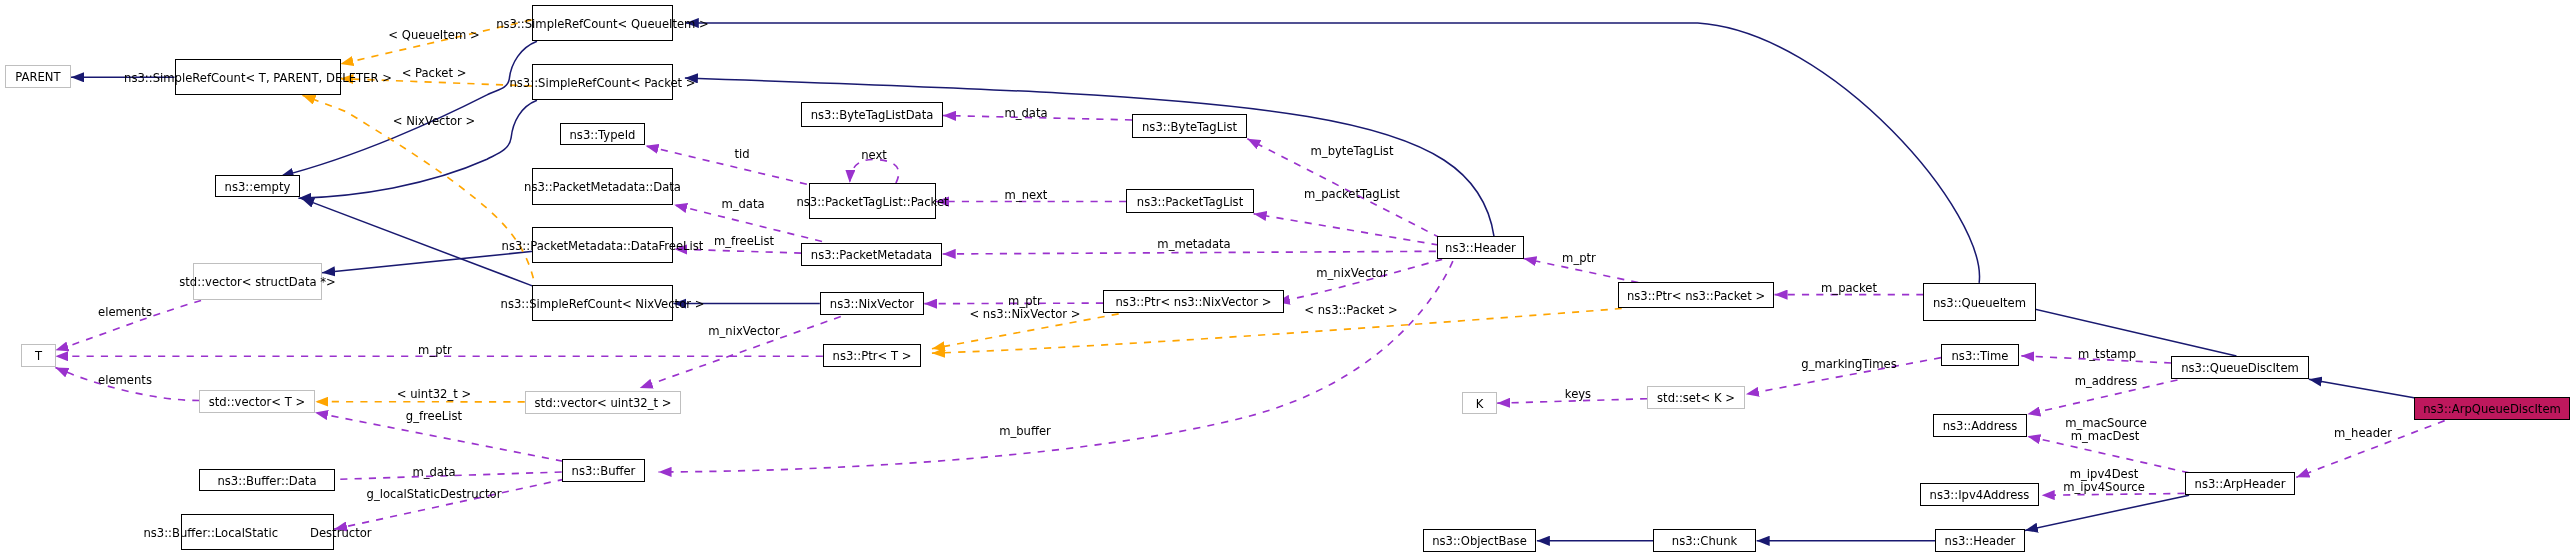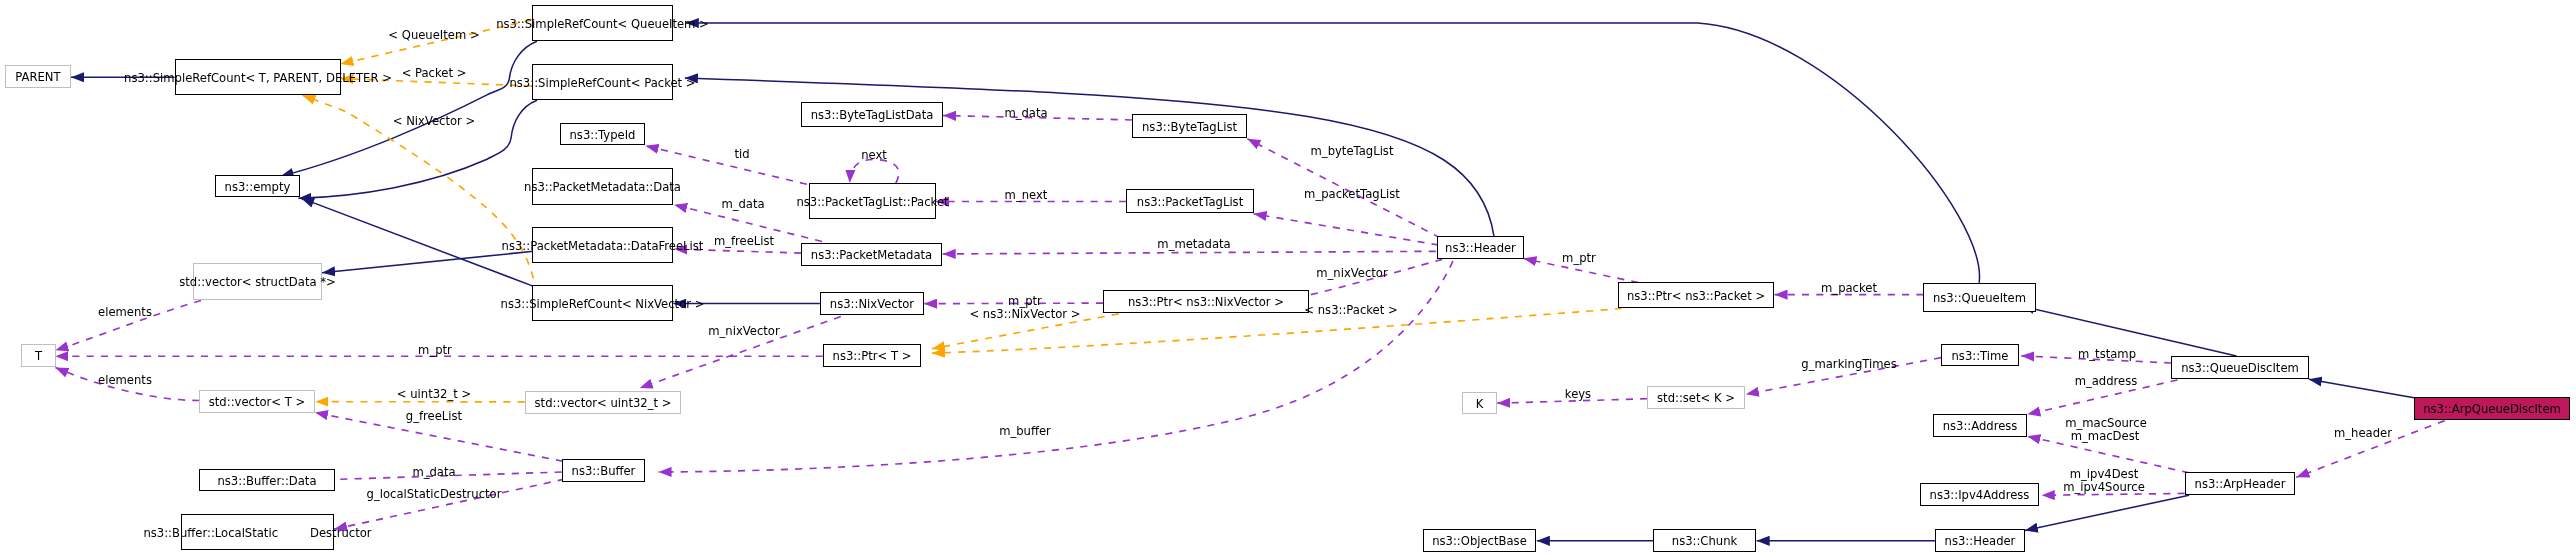--- a/index.html
+++ b/index.html
@@ -147,33 +147,33 @@
     </div>
 <div class="node" style="left:1126px;top:189px;width:128px;height:24px;">
       <span class="l">ns3::PacketTagList</span>
     </div>
 <div class="node" style="left:801px;top:243px;width:141px;height:23px;">
       <span class="l">ns3::PacketMetadata</span>
     </div>
 <div class="node" style="left:820px;top:292px;width:104px;height:23px;">
       <span class="l">ns3::NixVector</span>
     </div>
-<div class="node" style="left:1103px;top:290px;width:206px;height:23px;align-items:center;">
+<div class="node" style="left:1103px;top:290px;width:181px;height:23px;align-items:center;">
       <span class="l">ns3::Ptr&lt; ns3::NixVector &gt;</span>
     </div>
 <div class="node" style="left:823px;top:344px;width:98px;height:23px;">
       <span class="l">ns3::Ptr&lt; T &gt;</span>
     </div>
 <div class="node" style="left:1437px;top:236px;width:87px;height:23px;">
       <span class="l">ns3::Header</span>
     </div>
 <div class="node" style="left:1618px;top:282px;width:156px;height:26px;">
       <span class="l">ns3::Ptr&lt; ns3::Packet &gt;</span>
     </div>
-<div class="node" style="left:1923px;top:283px;width:113px;height:29px;">
+<div class="node" style="left:1923px;top:283px;width:113px;height:38px;">
       <span class="l">ns3::QueueItem</span>
     </div>
 <div class="node" style="left:1941px;top:344px;width:78px;height:22.3px;">
       <span class="l">ns3::Time</span>
     </div>
 <div class="node" style="left:1933px;top:414px;width:94px;height:23px;">
       <span class="l">ns3::Address</span>
     </div>
 <div class="node" style="left:2171px;top:356px;width:138px;height:23px;">
       <span class="l">ns3::QueueDiscItem</span>

